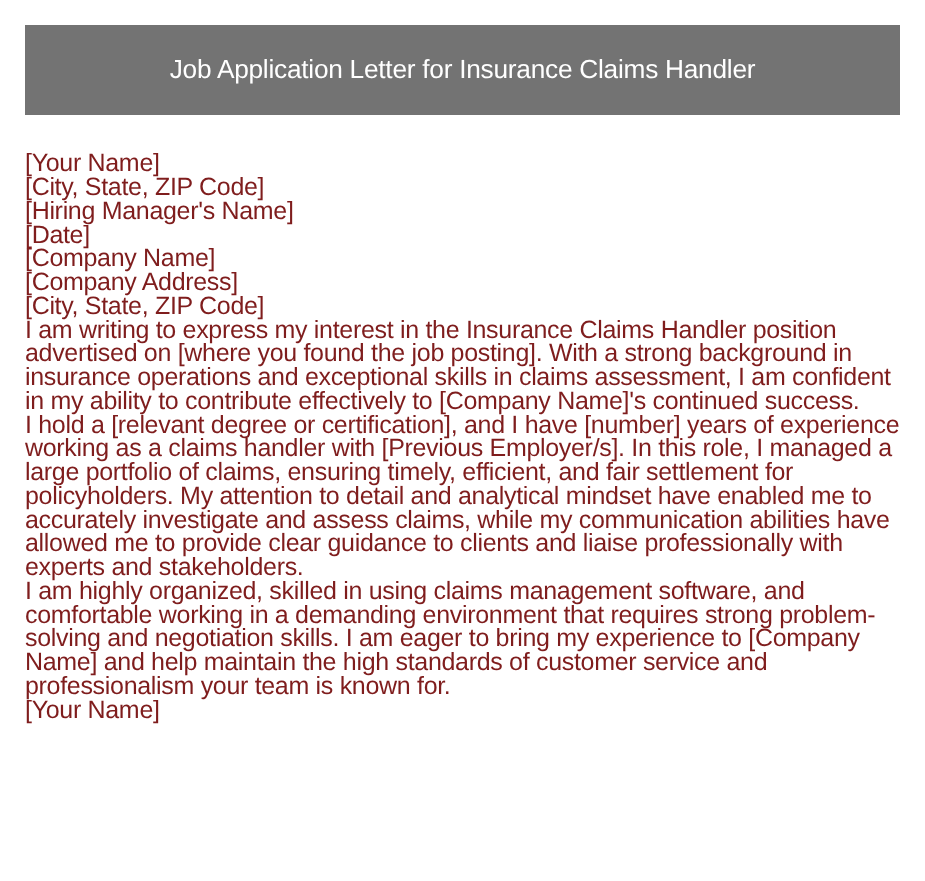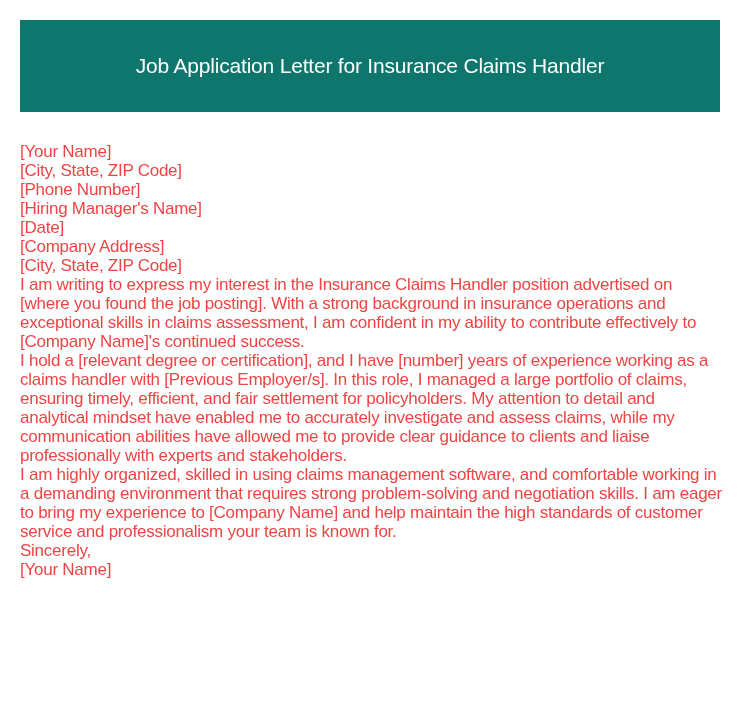--- a/index.html
+++ b/index.html
@@ -11,61 +11,60 @@
       width: 740px;
       height: 705px;
       overflow: hidden;
       font-family: "Liberation Sans", sans-serif;
     }
     .page {
       padding: 20px;
       box-sizing: border-box;
     }
     .header {
-      background: #0f766e;
-      height: 92px;
+      background: #737373;
+      height: 72px;
       display: flex;
       align-items: center;
       justify-content: center;
     }
     .header h1 {
       margin: 0;
       color: #ffffff;
       font-weight: normal;
       font-size: 21px;
       letter-spacing: -0.2px;
     }
     .letter {
       margin-top: 30px;
-      color: #ef4444;
-      font-size: 17px;
+      color: #7f1d1d;
+      font-size: 20px;
       line-height: 19px;
       letter-spacing: -0.25px;
       width: 702px;
     }
     .letter .line, .letter p {
       margin: 0;
       padding: 0;
     }
   </style>
 </head>
 <body>
 
 <div class="page">
   <div class="header">
     <h1>Job Application Letter for Insurance Claims Handler</h1>
   </div>
 
   <div class="letter">
     <div class="line">[Your Name]</div>
     <div class="line">[City, State, ZIP Code]</div>
-    <div class="line">[Phone Number]</div>
     <div class="line">[Hiring Manager's Name]</div>
     <div class="line">[Date]</div>
+    <div class="line">[Company Name]</div>
     <div class="line">[Company Address]</div>
     <div class="line">[City, State, ZIP Code]</div>
     <p>I am writing to express my interest in the Insurance Claims Handler position advertised on [where you found the job posting]. With a strong background in insurance operations and exceptional skills in claims assessment, I am confident in my ability to contribute effectively to [Company Name]'s continued success.</p>
     <p>I hold a [relevant degree or certification], and I have [number] years of experience working as a claims handler with [Previous Employer/s]. In this role, I managed a large portfolio of claims, ensuring timely, efficient, and fair settlement for policyholders. My attention to detail and analytical mindset have enabled me to accurately investigate and assess claims, while my communication abilities have allowed me to provide clear guidance to clients and liaise professionally with experts and stakeholders.</p>
     <p>I am highly organized, skilled in using claims management software, and comfortable working in a demanding environment that requires strong problem-solving and negotiation skills. I am eager to bring my experience to [Company Name] and help maintain the high standards of customer service and professionalism your team is known for.</p>
-    <div class="line">Sincerely,</div>
     <div class="line">[Your Name]</div>
   </div>
 </div>
 
 </body></html>

